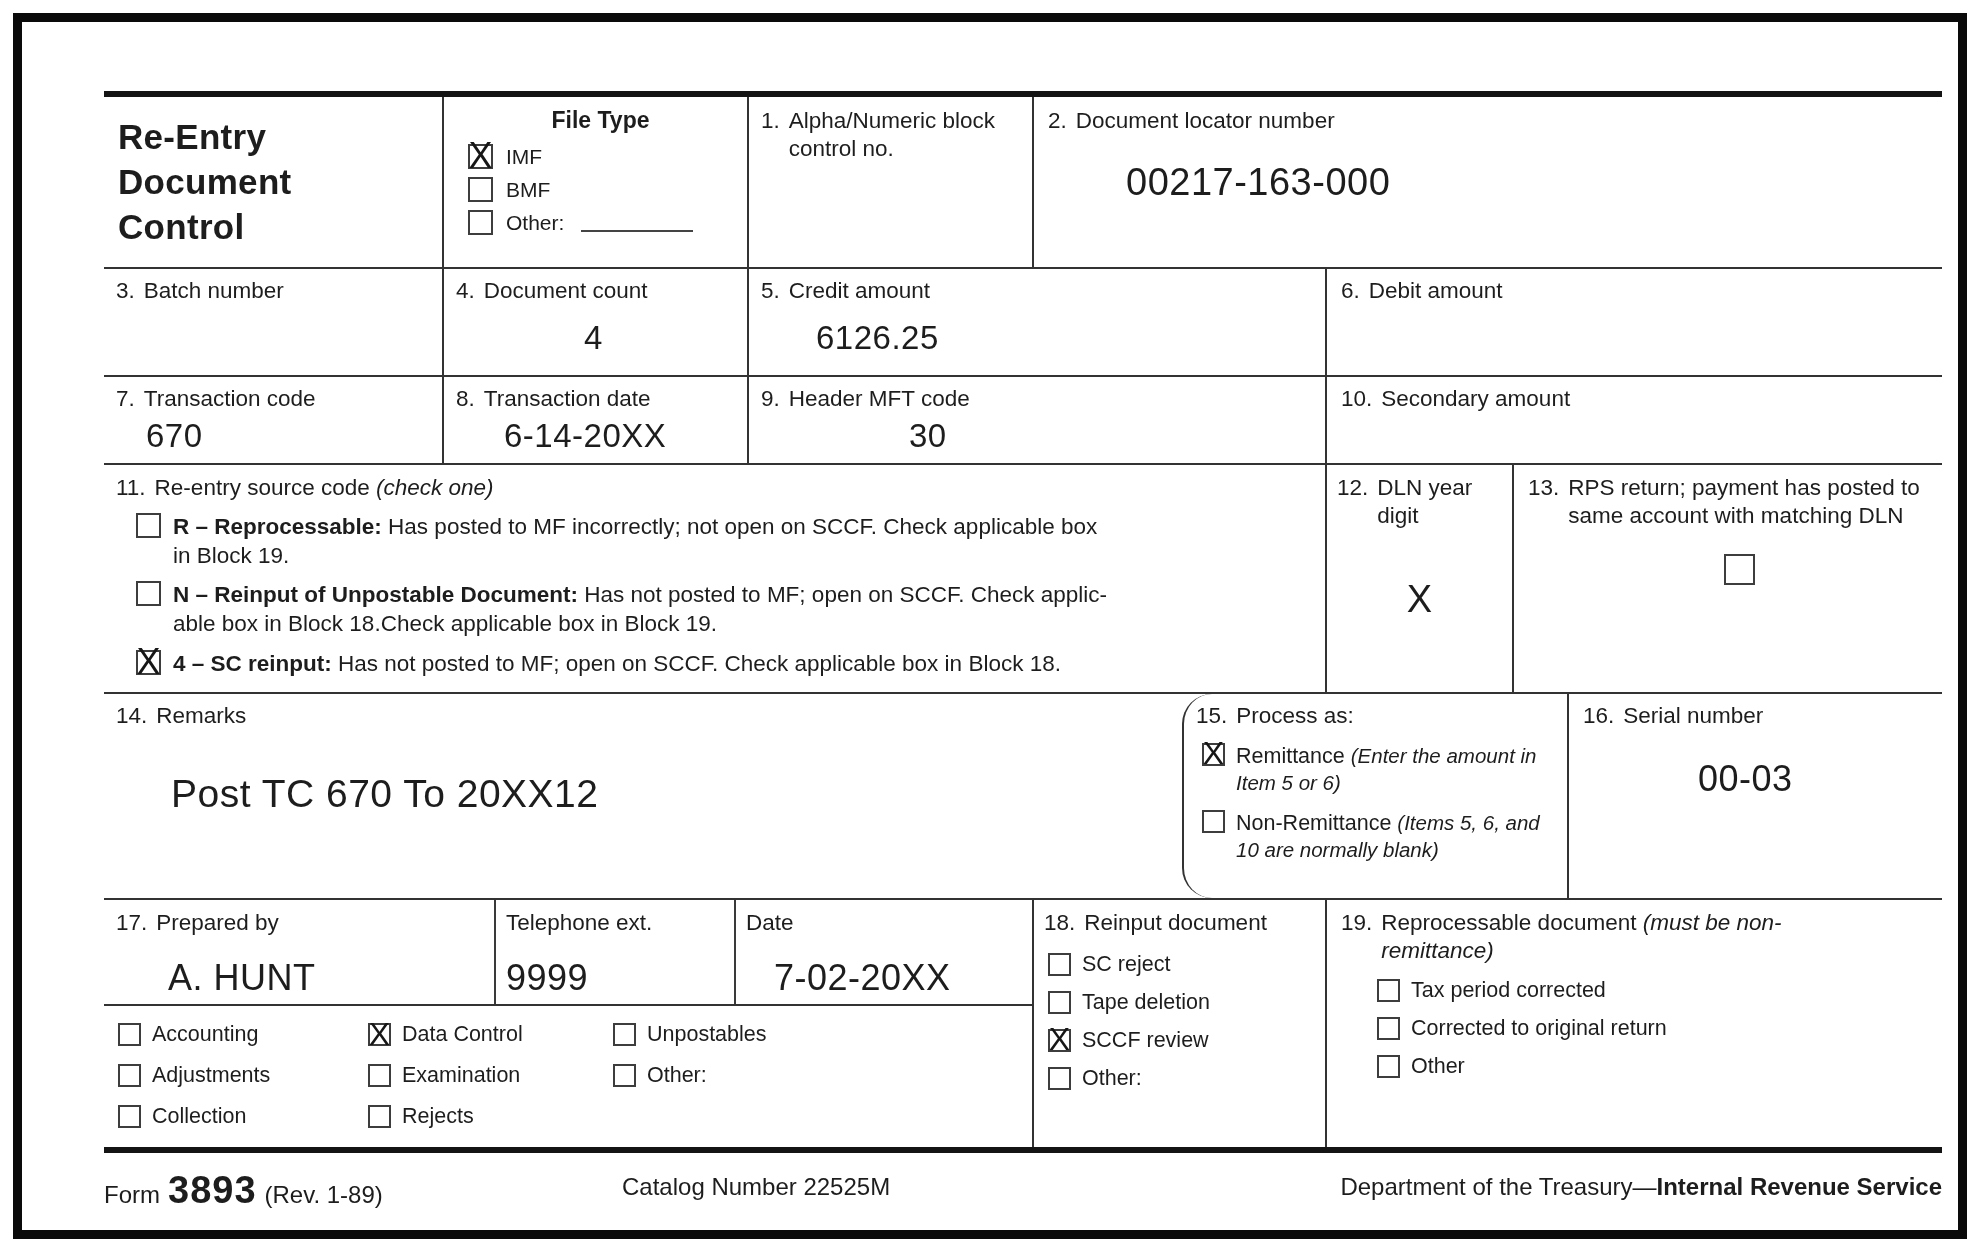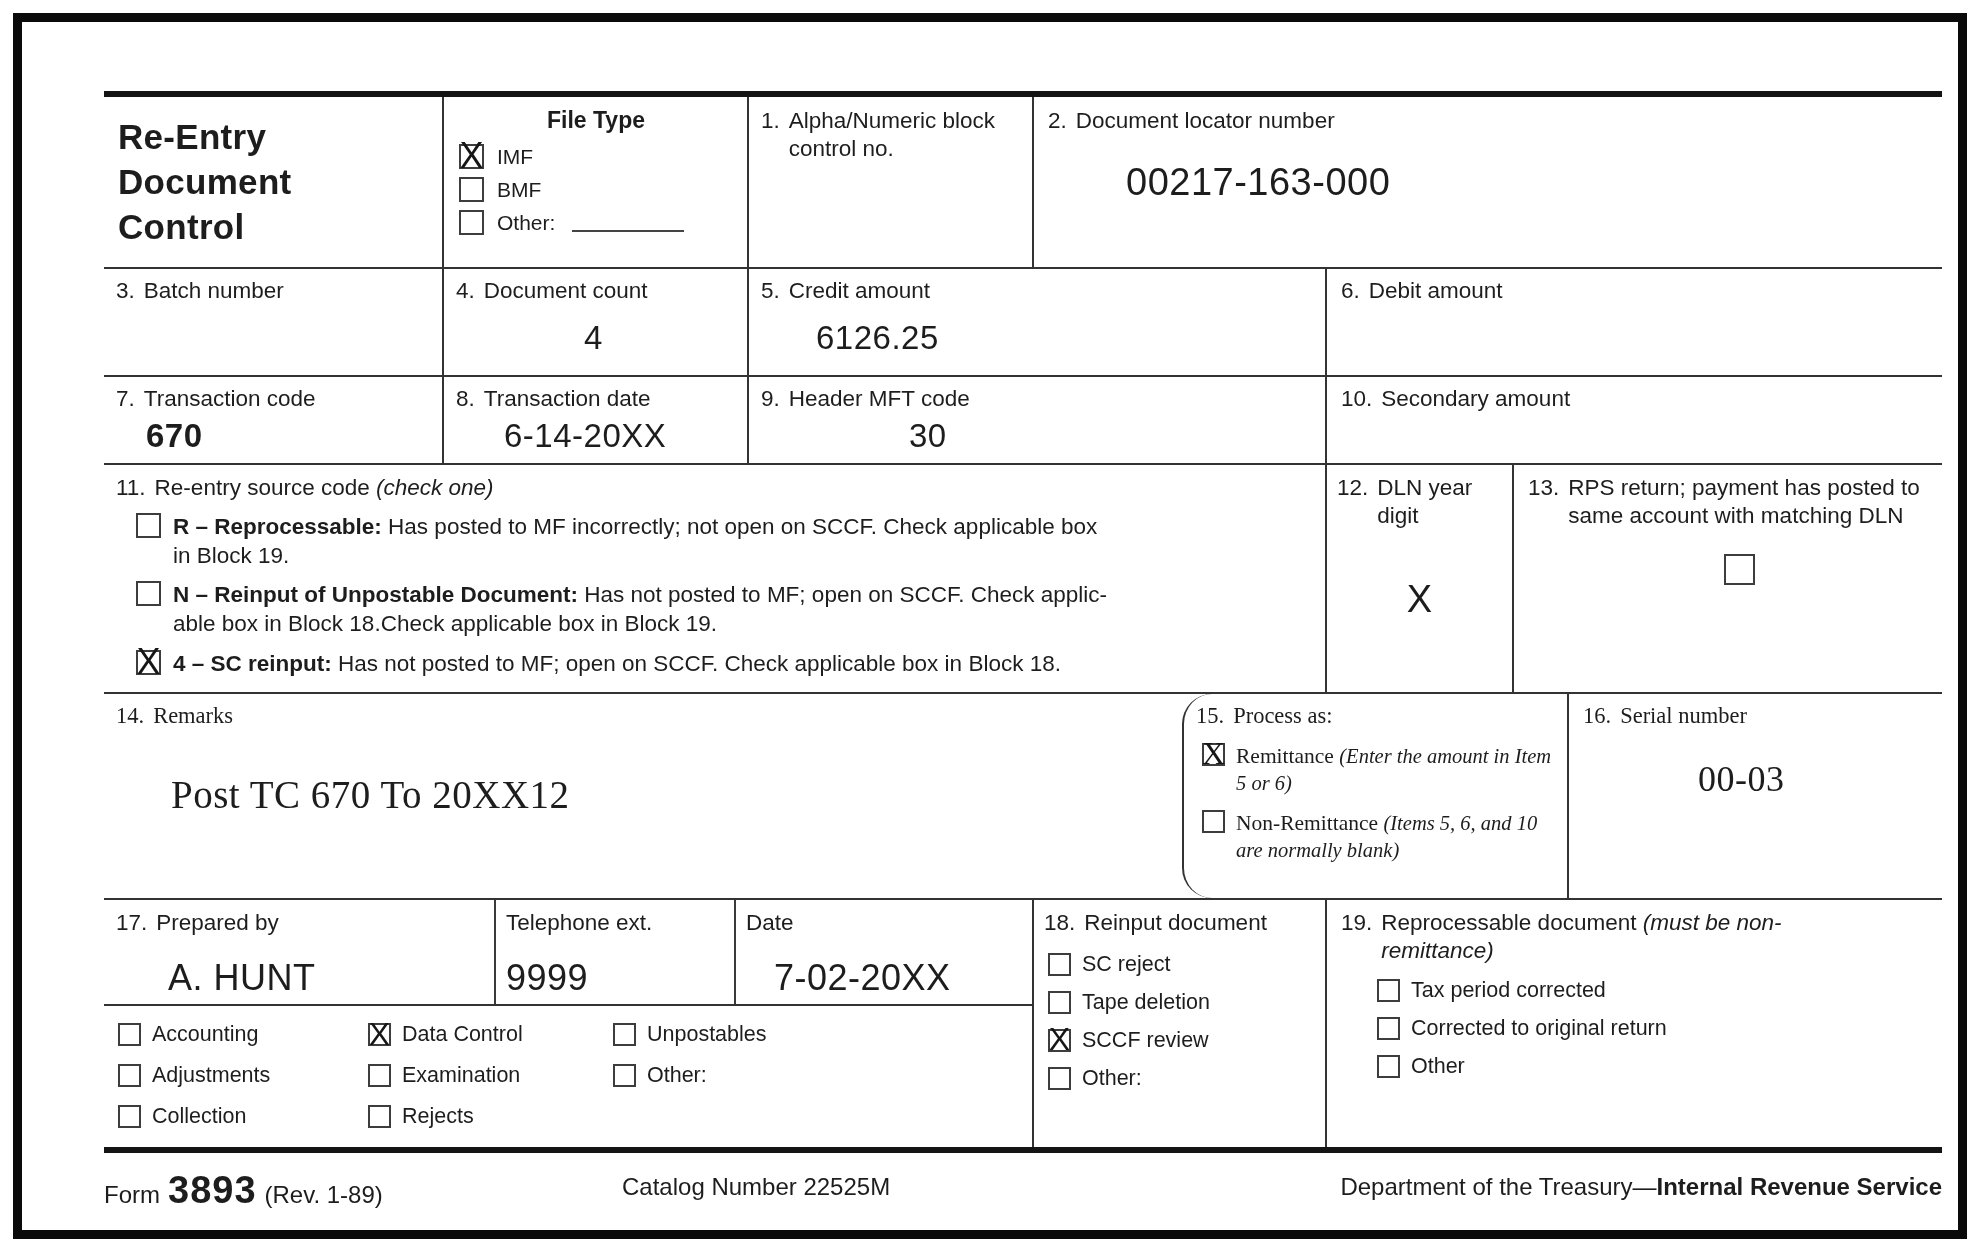--- a/index.html
+++ b/index.html
@@ -22,53 +22,53 @@
   .cb .mk { position:absolute; left:50%; top:50%; transform:translate(-50%,-53%); font-size:36px; line-height:1; font-weight:500; color:#161616; }
   .cb.sm { width:23px; height:23px; }
   .cb.sm .mk { font-size:32px; }
   .optrow { display:flex; gap:12px; align-items:flex-start; }
   .optrow.ctr { align-items:center; }
 
   
   .r1 { height:172px; }
   .r1a { width:338px; padding:18px 10px 0 14px; }
   .title { font-size:35px; font-weight:bold; line-height:1.28; width:230px; letter-spacing:0.3px; }
-  .r1b { width:305px; padding:10px 14px 0 15px; }
+  .r1b { width:305px; padding:10px 14px 0 24px; }
   .ft-label { text-align:center; font-size:23px; font-weight:bold; margin-bottom:10px; }
   .ft-opt { margin:8px 0; gap:13px; font-size:21px; }
   .blankline { display:inline-block; width:112px; height:19px; border-bottom:2px solid #444; margin-left:4px; }
   .r1c { width:285px; padding:10px 8px 0 12px; }
   .r1d { width:910px; padding:10px 0 0 14px; }
   .dln-val { margin:26px 0 0 78px; font-size:38px; }
 
   
   .r2 { height:108px; }
   .r3 { height:88px; }
   .r2a, .r3a { width:338px; padding:8px 0 0 12px; }
   .r2b, .r3b { width:305px; padding:8px 0 0 12px; }
   .r2c, .r3c { width:578px; padding:8px 0 0 12px; }
   .r2d, .r3d { width:617px; padding:8px 0 0 14px; }
   .v4  { margin:14px 0 0 128px; }
   .v5  { margin:14px 0 0 55px; }
-  .v7  { margin:4px 0 0 30px;font-weight:bold; }
+  .v7  { margin:4px 0 0 30px; }
   .v8  { margin:4px 0 0 48px; }
   .v9  { margin:4px 0 0 148px; }
 
   
   .r4 { height:229px; }
   .r4a { width:1221px; padding:9px 16px 0 12px; }
   .src-opt { margin:11px 0 0 20px; }
   .src-text { font-size:22.5px; line-height:1.28; }
   .r4b { width:187px; padding:9px 10px 0 10px; }
   .dln-digit { text-align:center; margin-top:48px; font-size:38px; font-weight:500; }
   .r4c { width:430px; padding:9px 14px 0 14px; }
   .rps-box { margin:24px 0 0 196px; width:31px; height:31px; }
 
   
-  .r5 { height:206px;font-family:Liberation Serif, serif; }
+  .r5 { height:206px; }
   .r5a { width:1078px; padding:8px 0 0 12px; }
   .remarks-val { margin:42px 0 0 55px; font-size:39px; }
   .r5b { width:385px; padding:8px 10px 0 12px;border-radius:30px; }
   .proc-opt { margin:13px 0 0 6px; gap:11px; font-size:21.5px; line-height:1.26; }
   .proc-opt .it { font-size:20.5px; }
   .r5c { width:375px; padding:8px 0 16px 14px; }
   .serial-val { margin:28px 0 0 115px; font-size:36px; }
 
   
   .r6 { height:253px; }

